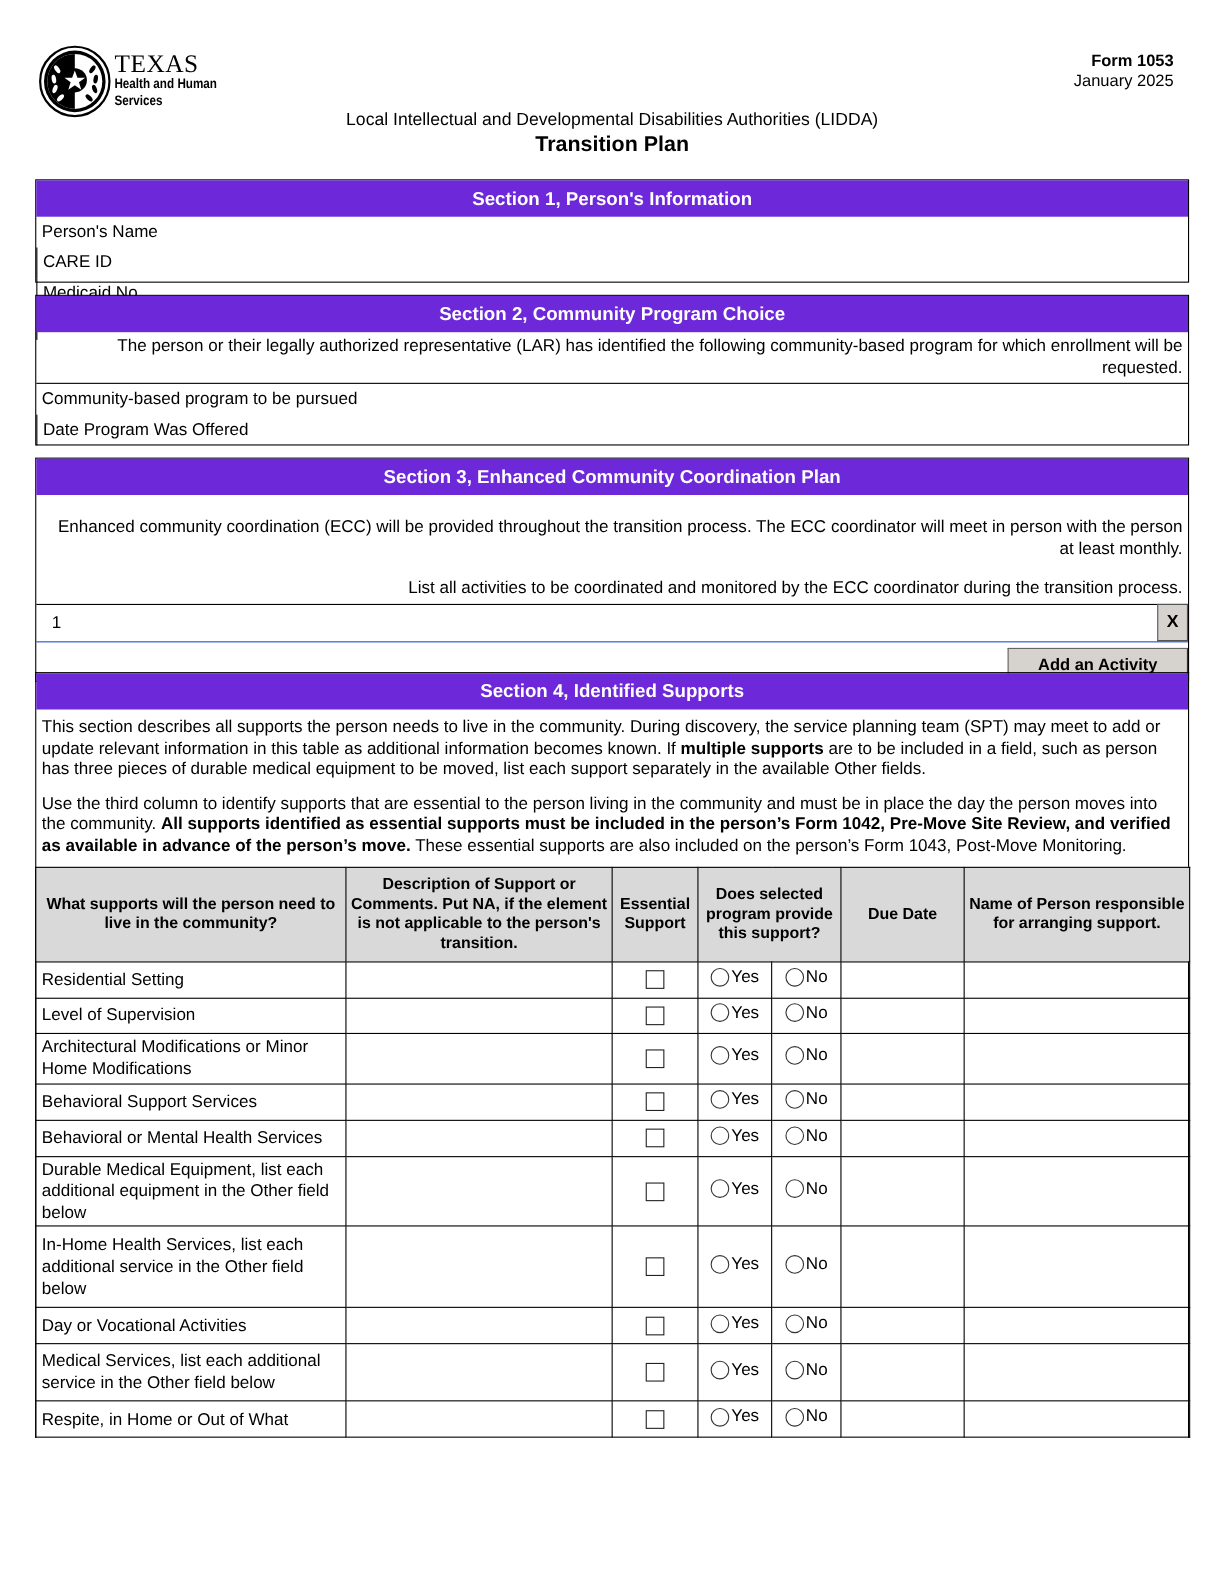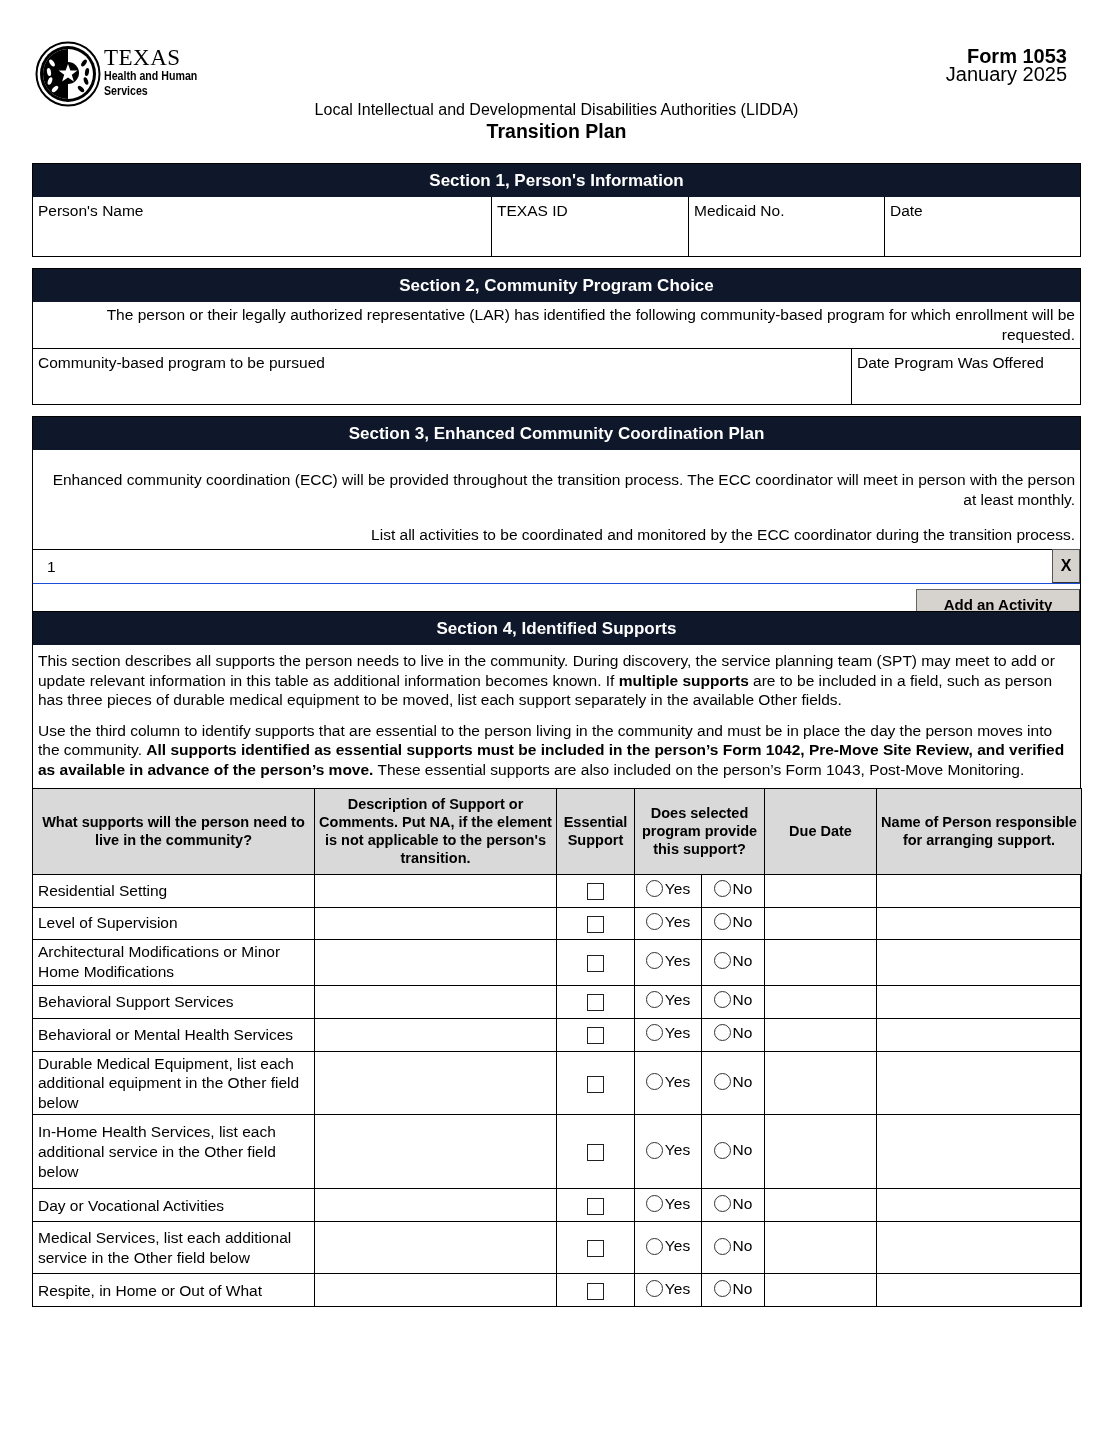--- a/index.html
+++ b/index.html
@@ -5,30 +5,30 @@
   * { box-sizing: border-box; margin: 0; padding: 0; }
   html, body { width: 1113px; height: 1440px; background: #ffffff; }
   body { font-family: "Liberation Sans", sans-serif; color: #000; font-size: 15.5px; position: relative; overflow: hidden; }
 
   .logo { position: absolute; left: 35px; top: 41px; width: 180px; height: 66px; display: flex; align-items: center; }
   .logo svg { width: 66px; height: 66px; flex: 0 0 66px; }
   .logo-text { margin-left: 3px; line-height: 1; }
   .logo-texas { font-family: "Liberation Serif", serif; font-size: 23px; letter-spacing: 0.5px; display: block; margin-top: -4px; }
   .logo-sub { font-family: "Liberation Sans", sans-serif; font-size: 12.5px; font-weight: bold; display: block; line-height: 15px; transform: scaleX(0.85); transform-origin: left; }
 
-  .form-id { position: absolute; right: 46px; top: 47px; text-align: right; font-size: 20px; line-height: 18px; }
+  .form-id { position: absolute; right: 46px; top: 47px; text-align: right; font-size: 15px; line-height: 18px; }
   .form-id .num { font-weight: bold; }
 
   .title-block { position: absolute; left: 0; width: 1113px; top: 100px; text-align: center; }
   .title-block .sub { font-size: 16px; line-height: 20px; }
   .title-block .main { font-size: 19.5px; font-weight: bold; line-height: 22px; }
 
   .section { position: absolute; left: 32px; width: 1049px; border: 1px solid #000; }
-  .sec-head { background: #0f172a; color: #fff; font-weight: bold; text-align: center; font-size: 17px; height: 33px; line-height: 33px; }
-  .row { display: flex; border-top: 1px solid #000; }
+  .sec-head { background: #6d28d9; color: #fff; font-weight: bold; text-align: center; font-size: 17px; height: 33px; line-height: 33px; }
+  .row { display: flex; border-top: 1px solid #000; flex-direction: column; }
   .row:first-of-type { border-top: none; }
   .cell { padding: 4px 5px; font-size: 15.5px; line-height: 20px; }
   .cell + .cell { border-left: 1px solid #000; }
   .para { padding: 3px 5px; line-height: 20px; font-size: 15.5px; text-align: right; }
 
   
   #s1 { top: 163px; }
   #s1 .row { height: 59px; border-top: none; }
 
   
@@ -100,21 +100,21 @@
   <div class="main">Transition Plan</div>
 </div>
 
 <div class="section" id="s1">
   <div class="sec-head">Section 1, Person's Information</div>
   <div class="row">
     <div class="cell" style="width:458px">
       <span>Person's Name</span>
     </div>
     <div class="cell" style="width:197px">
-      <span>TEXAS ID</span>
+      <span>CARE ID</span>
     </div>
     <div class="cell" style="width:196px">
       <span>Medicaid No.</span>
     </div>
     <div class="cell" style="flex:1">
       <span>Date</span>
     </div>
   </div>
 </div>
 

